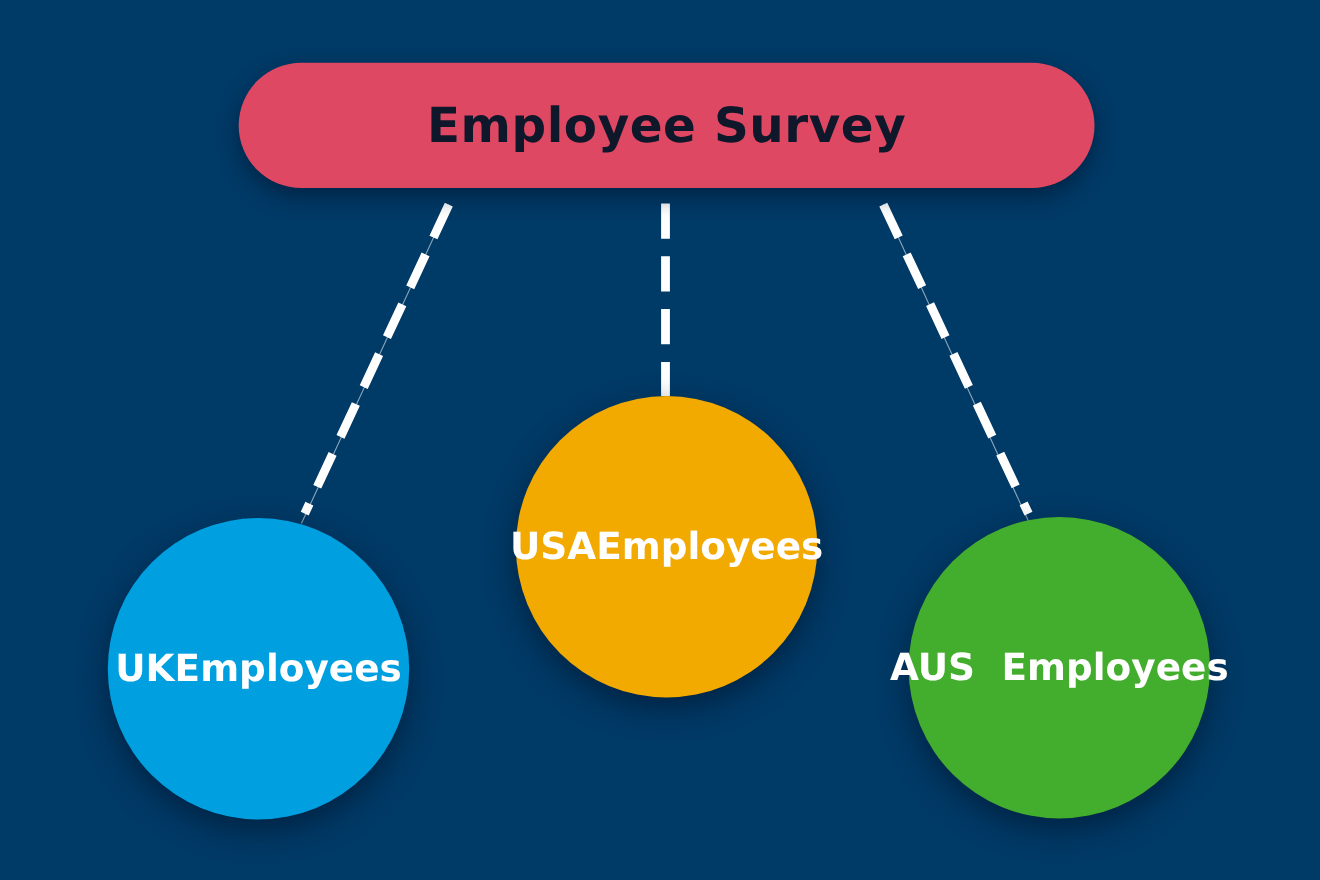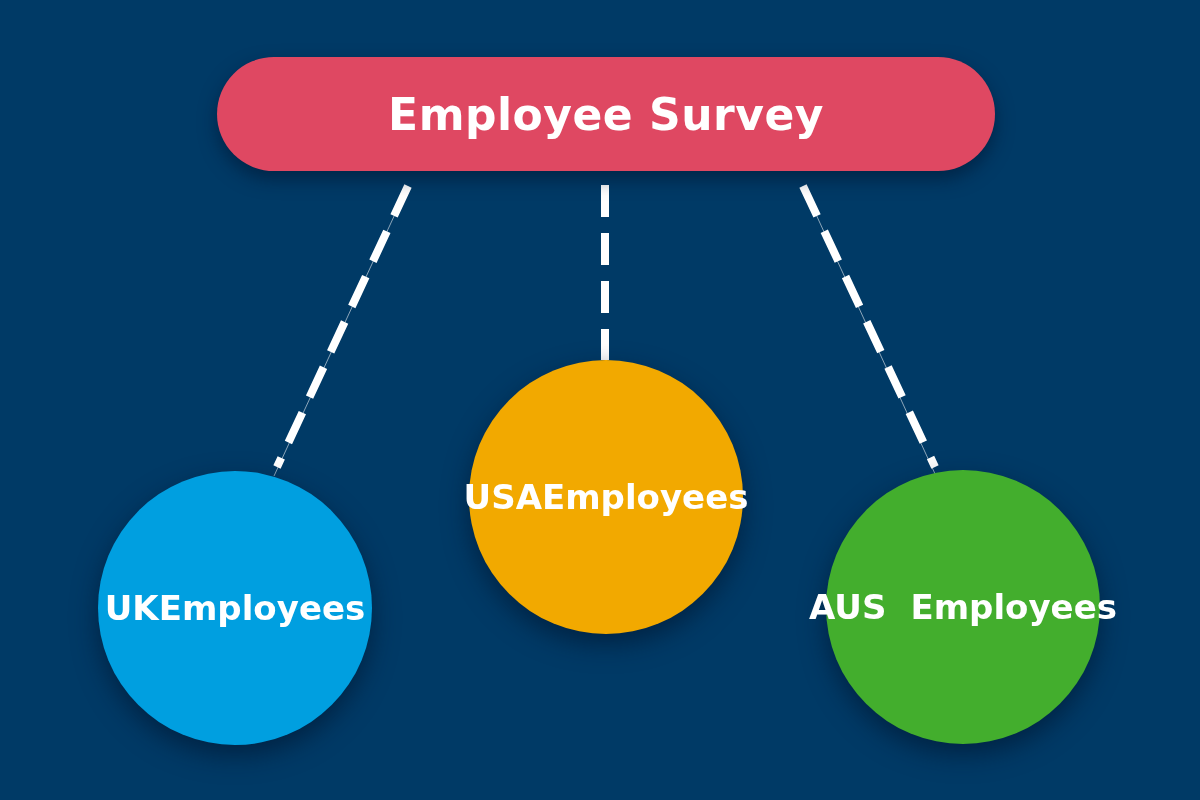--- a/index.html
+++ b/index.html
@@ -29,21 +29,21 @@
       width: 778px;
       height: 114px;
       border-radius: 57px;
       background: #df4862;
       box-shadow: 0 8px 18px rgba(0, 20, 45, 0.55);
       display: flex;
       align-items: center;
       justify-content: center;
     }
     .title-text {
-      color: #ffffff;
+      color: #0f172a;
       font-weight: bold;
       font-size: 44px;
       letter-spacing: 0.5px;
     }
     .node {
       position: absolute;
       width: 274px;
       height: 274px;
       border-radius: 50%;
       box-shadow: 0 10px 26px rgba(0, 20, 45, 0.6);

